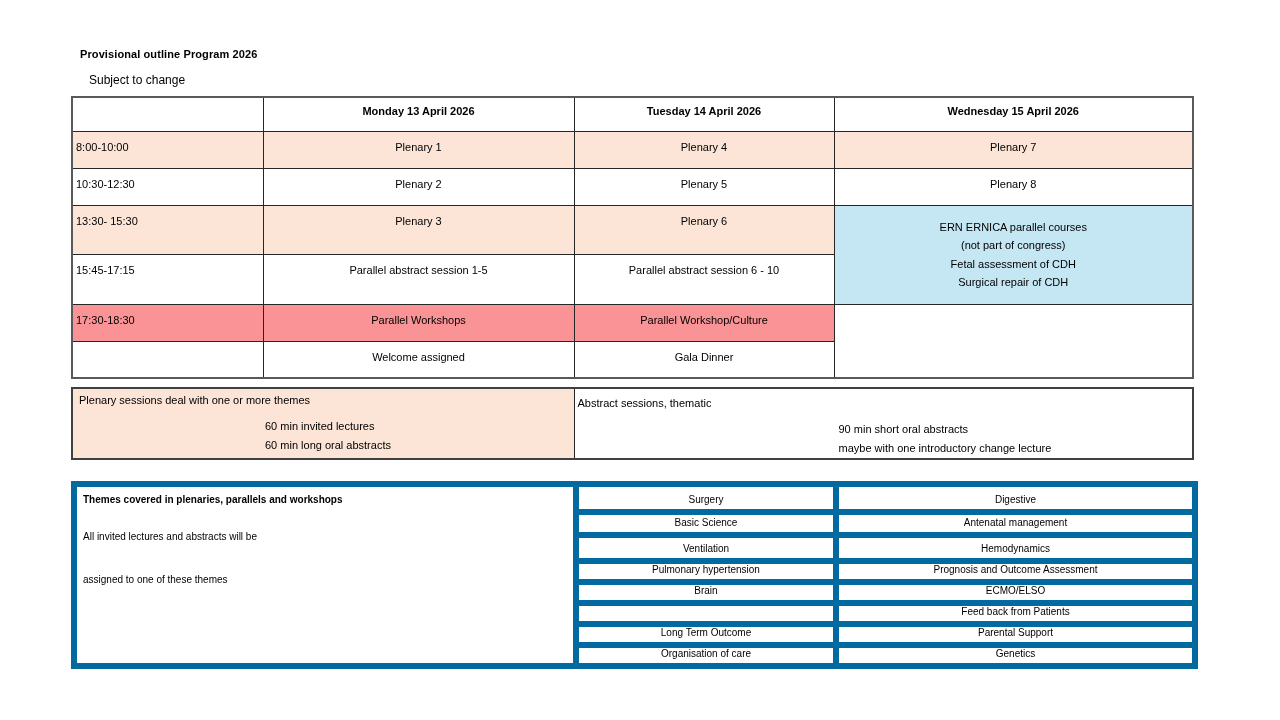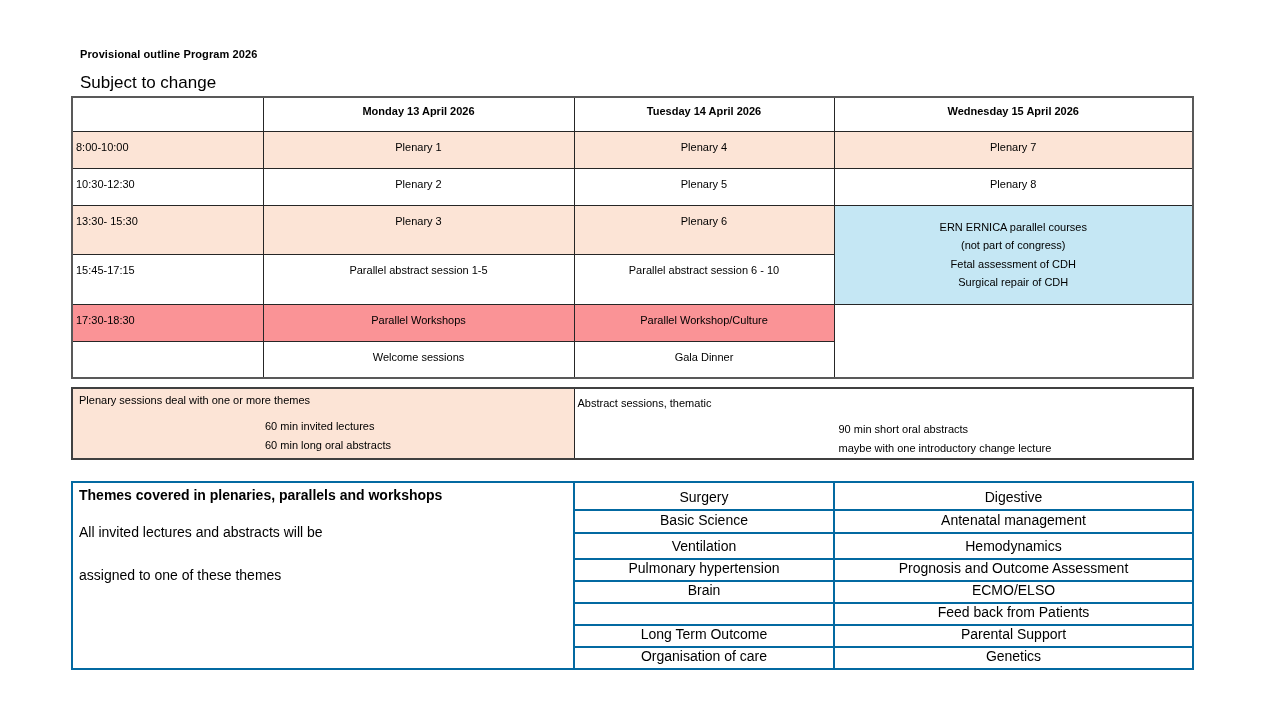--- a/index.html
+++ b/index.html
@@ -9,22 +9,22 @@
     color: #000;
     overflow: hidden;
   }
   .canvas { position: relative; width: 1280px; height: 720px; background: #fff; }
 
   .doc-title {
     position: absolute; left: 80px; top: 48px;
     font-size: 11px; font-weight: bold; letter-spacing: 0.1px;
   }
   .doc-subtitle {
-    position: absolute; left: 80px; top: 73px;
-    font-size: 17px;
+    position: absolute; left: 89px; top: 73px;
+    font-size: 12px;
   }
 
   table { border-collapse: collapse; table-layout: fixed; }
 
   
   #schedule {
     position: absolute; left: 71px; top: 96px; width: 1121px;
     border: 2px solid #595959;
   }
   #schedule th, #schedule td {
@@ -64,21 +64,21 @@
   #info-table .cell-plenary .indent-line { margin-left: 192px; }
   #info-table .cell-abstract .indent-line { margin-left: 264px; }
   #info-table .first-indent { margin-top: 11px; }
 
   
   #themes-table {
     position: absolute; left: 71px; top: 481px; width: 1121px;
     border: 2px solid #404040;
   }
   #themes-table td {
-    border: 2px solid #0369a1; font-size: 14px; padding: 0;
+    border: 6px solid #0369a1; font-size: 10px; padding: 0;
   }
   #themes-table .themes-desc {
     vertical-align: top; padding: 6px 0 0 6px; text-align: left;
   }
   #themes-table .themes-heading { font-weight: bold; line-height: 13px; }
   #themes-table .themes-note { line-height: 25px; margin-top: 18px; }
   #themes-table .theme-cell {
     text-align: center; vertical-align: bottom; padding-bottom: 4px;
   }
   #themes-table tr.tr0 { height: 28px; }
@@ -139,21 +139,21 @@
       <td class="session-cell">Parallel abstract session 6 - 10</td>
     </tr>
     <tr class="r">
       <td class="time-cell bg-red">17:30-18:30</td>
       <td class="session-cell bg-red">Parallel Workshops</td>
       <td class="session-cell bg-red">Parallel Workshop/Culture</td>
       <td rowspan="2"></td>
     </tr>
     <tr class="r">
       <td class="time-cell"></td>
-      <td class="session-cell">Welcome sessions</td>
+      <td class="session-cell">Welcome assigned</td>
       <td class="session-cell">Gala Dinner</td>
     </tr>
   </tbody>
     </table>
 
   <table id="info-table">
     <colgroup>
       <col style="width:502px">
         <col style="width:619px">
     </colgroup>

